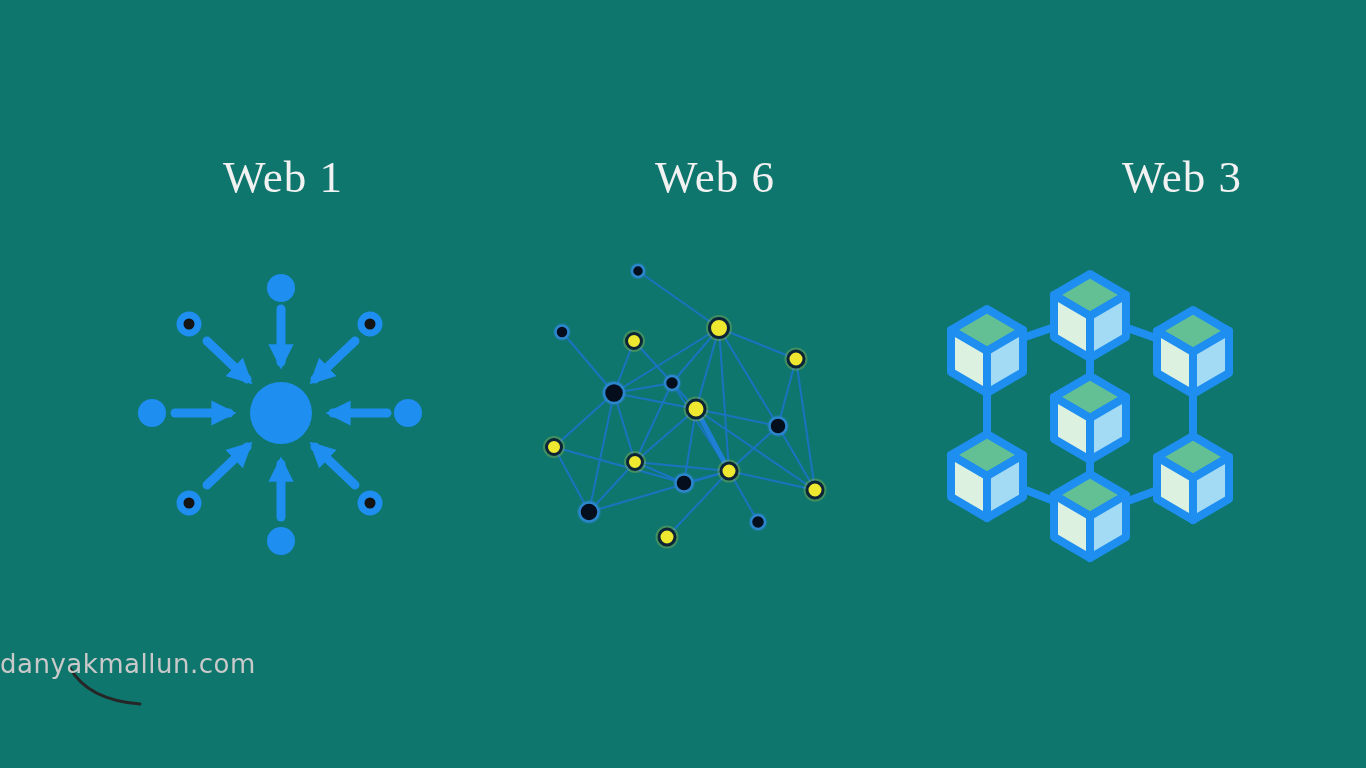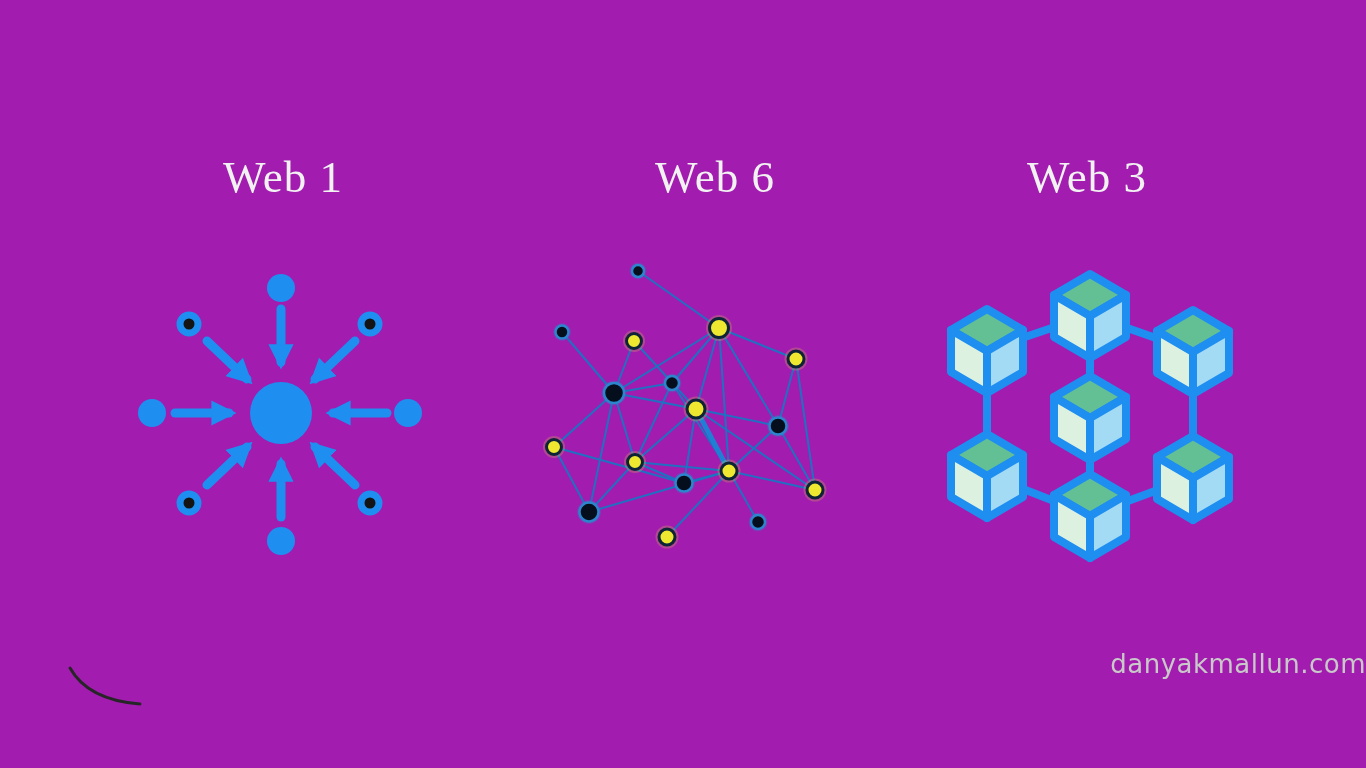--- a/index.html
+++ b/index.html
@@ -1,46 +1,46 @@
 <!DOCTYPE html>
 <html><head>
 <meta charset="utf-8">
 <style>
   html,body{margin:0;padding:0;background:#111;}
   .canvas{
     position:relative;
     width:1366px;height:768px;
-    background:#a21caf;
+    background:#0f766e;
     overflow:hidden;
     font-family:"Liberation Sans",sans-serif;
   }
   .panel-title{
     position:absolute;
     top:155px;
     width:310px;
     text-align:center;
     font-family:"Liberation Serif",serif;
     font-size:45px;
     font-weight:400;
     letter-spacing:1px;
     color:#f2f2f2;
     line-height:1;
   }
   #web1-title{left:128px;}
   #web2-title{left:560px;}
-  #web3-title{left:932px;}
+  #web3-title{left:932px;text-align:right;}
   .diagram-svg{position:absolute;display:block;}
   #web1-svg{left:125px;top:258px;}
   #web2-svg{left:530px;top:255px;}
   #web3-svg{left:930px;top:262px;}
   .footer{
     position:absolute;
     top:649px;left:0;
     width:100%;
-    text-align:right;
+    text-align:left;
     font-family:"DejaVu Sans",sans-serif;
     font-size:26px;
     color:#c9c9c9;
     letter-spacing:0.5px;
   }
   #corner-swoosh{position:absolute;left:58px;top:662px;}
 </style>
 </head>
 <body>
 

